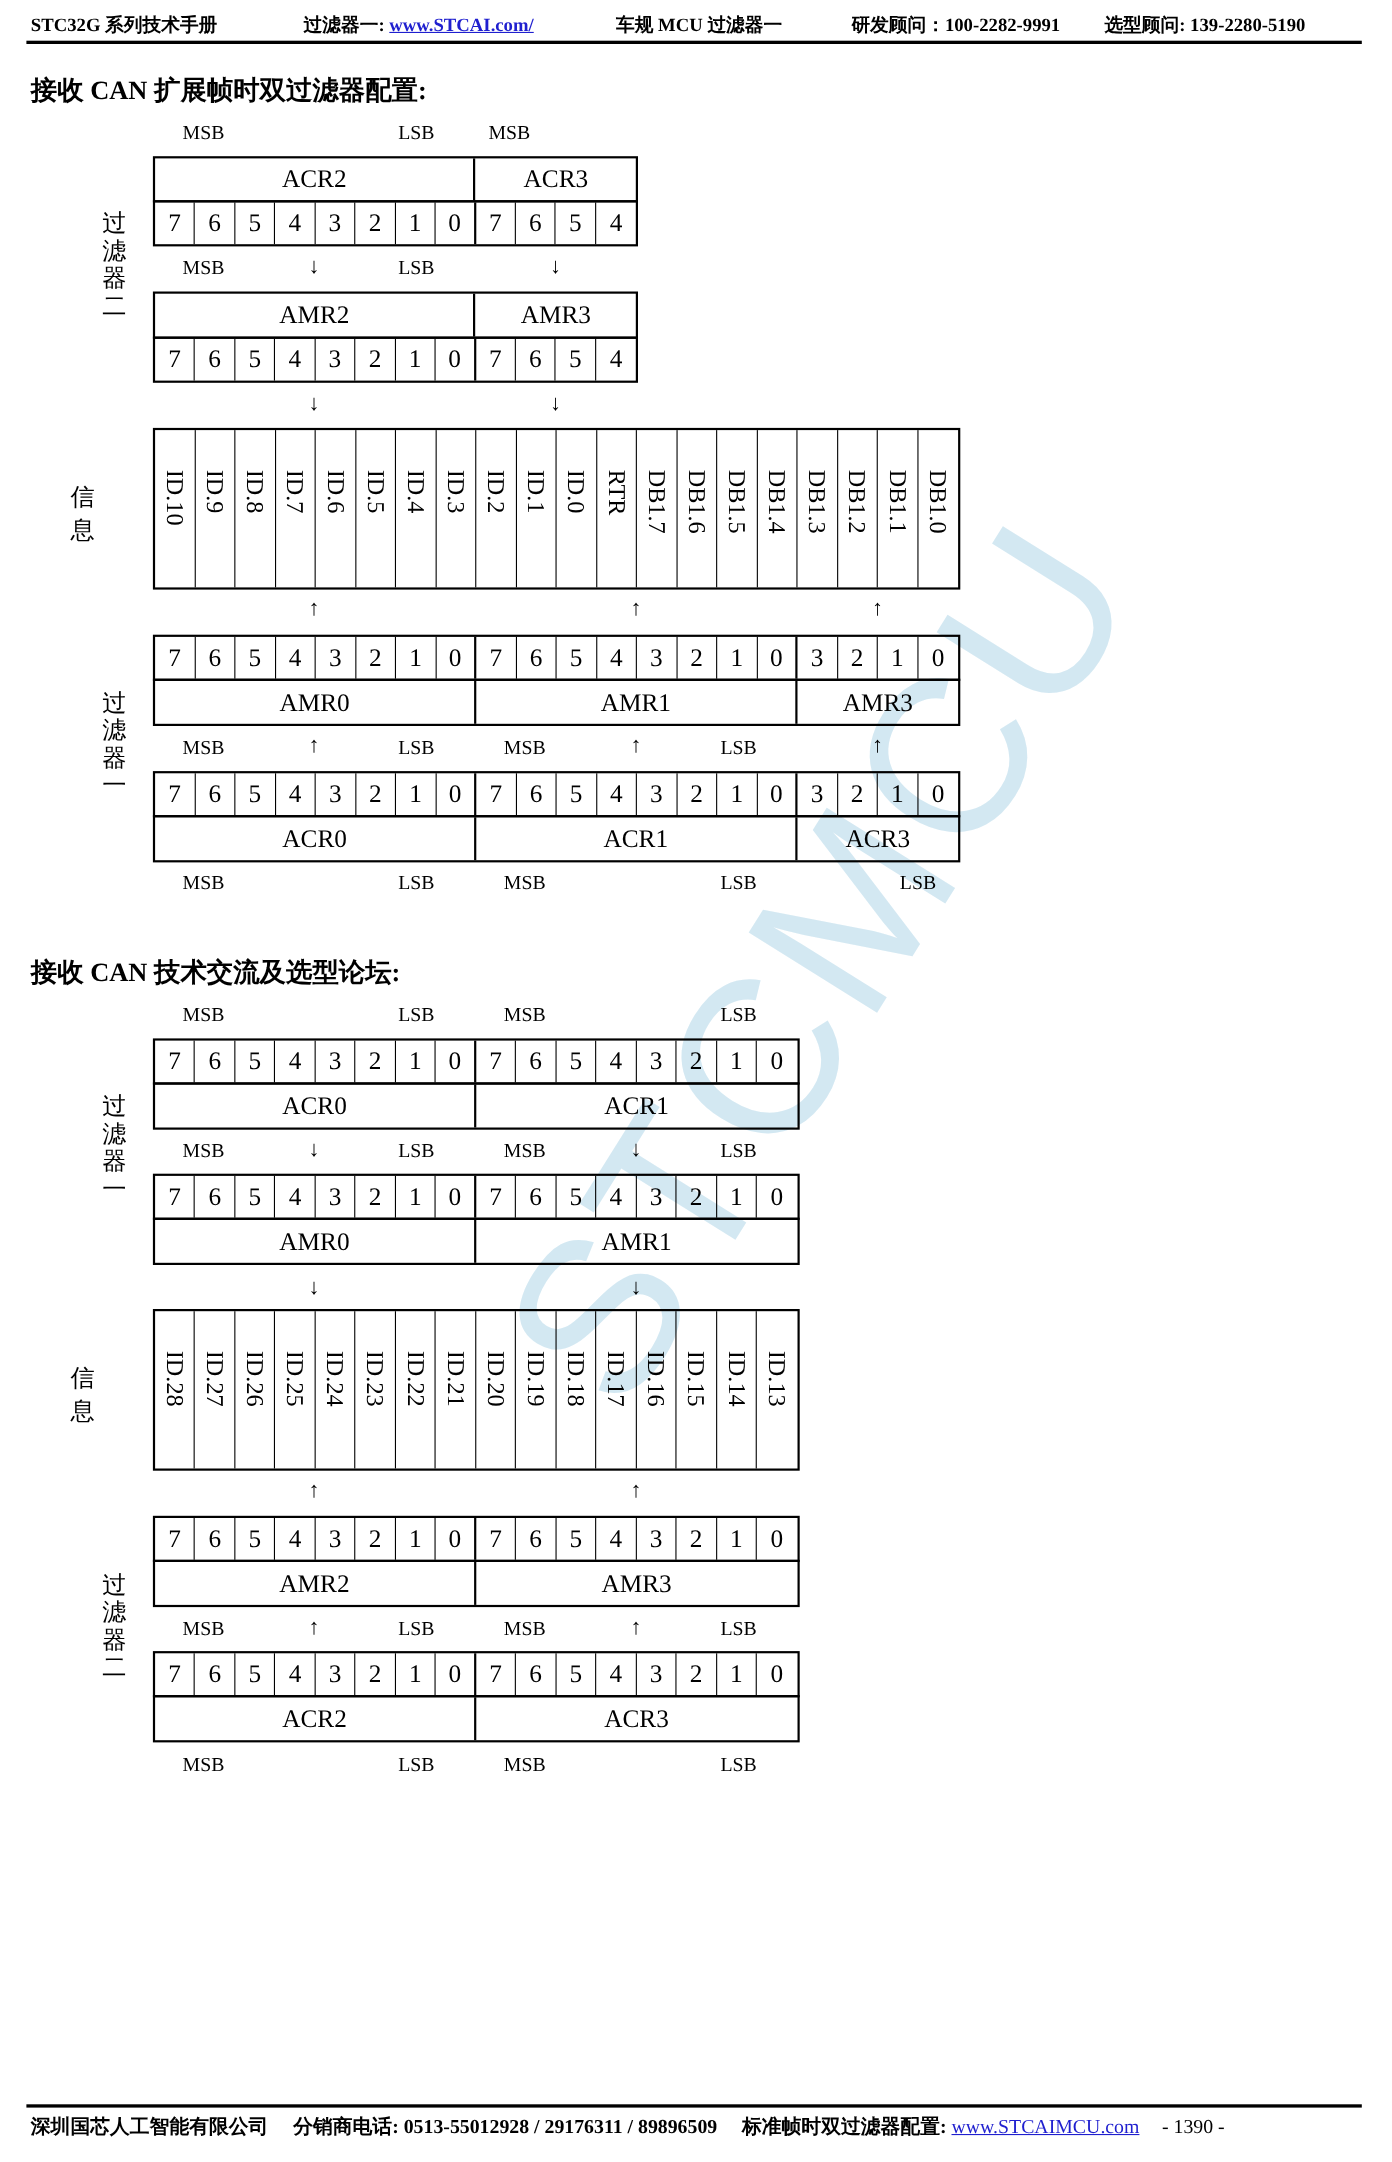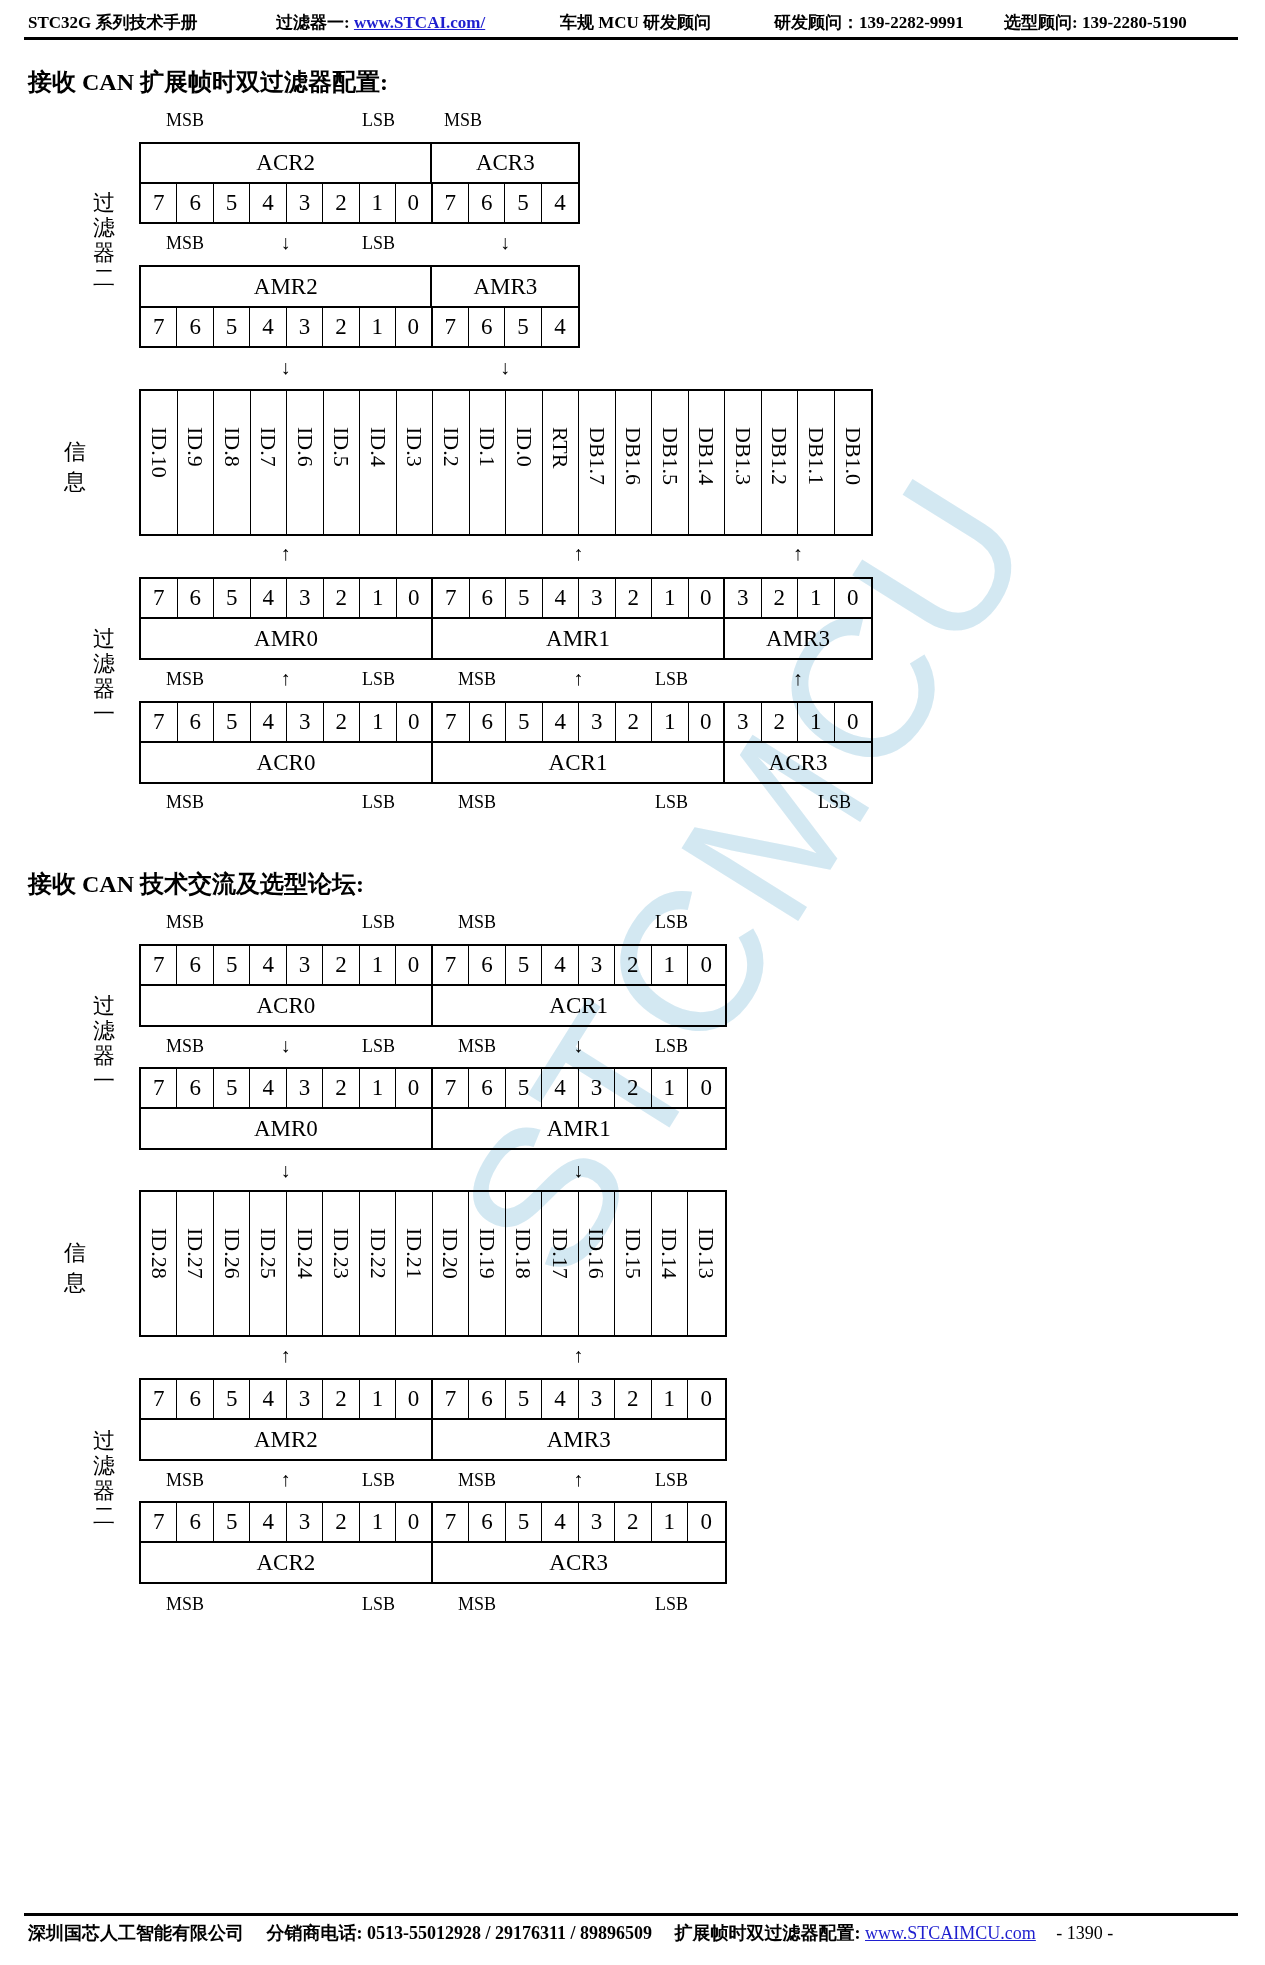--- a/index.html
+++ b/index.html
@@ -26,22 +26,22 @@
 </head>
 <body>
 
 <div class="wm">STCMCU</div>
 
 <div class="layer" id="layer">
 
   <div class="abs hdr">
     <span style="left:0">STC32G 系列技术手册</span>
     <span style="left:248px"><span style="position:static">过滤器一: </span><span style="position:static" class="link">www.STCAI.com/</span></span>
-    <span style="left:532px">车规 MCU 研发顾问</span>
-    <span style="left:746px">研发顾问：139-2282-9991</span>
+    <span style="left:532px">车规 MCU 过滤器一</span>
+    <span style="left:746px">研发顾问：100-2282-9991</span>
     <span style="left:976px">选型顾问: 139-2280-5190</span>
   </div>
   <div class="hline" style="top:37px"></div>
 
   <div class="abs title" style="top:66px">接收 CAN 扩展帧时双过滤器配置:</div>
   <div id="s1">
       <div class="lbl" style="left:166px;top:110px;">MSB</div>
       <div class="lbl" style="left:362px;top:110px;">LSB</div>
       <div class="lbl" style="left:444px;top:110px;">MSB</div>
       <div class="row" style="left:139px;top:142px;width:441.20000000000005px;height:42px;">
@@ -388,16 +388,16 @@
       <div class="lbl" style="left:166px;top:1594px;">MSB</div>
       <div class="lbl" style="left:362px;top:1594px;">LSB</div>
       <div class="lbl" style="left:458px;top:1594px;">MSB</div>
       <div class="lbl" style="left:655px;top:1594px;">LSB</div>
     </div>
 
   <div class="hline" style="top:1913px"></div>
   <div class="abs" style="top:1921px;left:28px;font-size:18px;font-weight:bold;white-space:nowrap;">
     <span>深圳国芯人工智能有限公司</span>
     <span style="margin-left:18px">分销商电话: 0513-55012928 / 29176311 / 89896509</span>
-    <span style="margin-left:18px">扩展帧时双过滤器配置: </span><span class="link" style="font-weight:normal">www.STCAIMCU.com</span>
+    <span style="margin-left:18px">标准帧时双过滤器配置: </span><span class="link" style="font-weight:normal">www.STCAIMCU.com</span>
     <span style="margin-left:16px;font-weight:normal">- 1390 -</span>
   </div>
 </div>
 
 </body></html>

